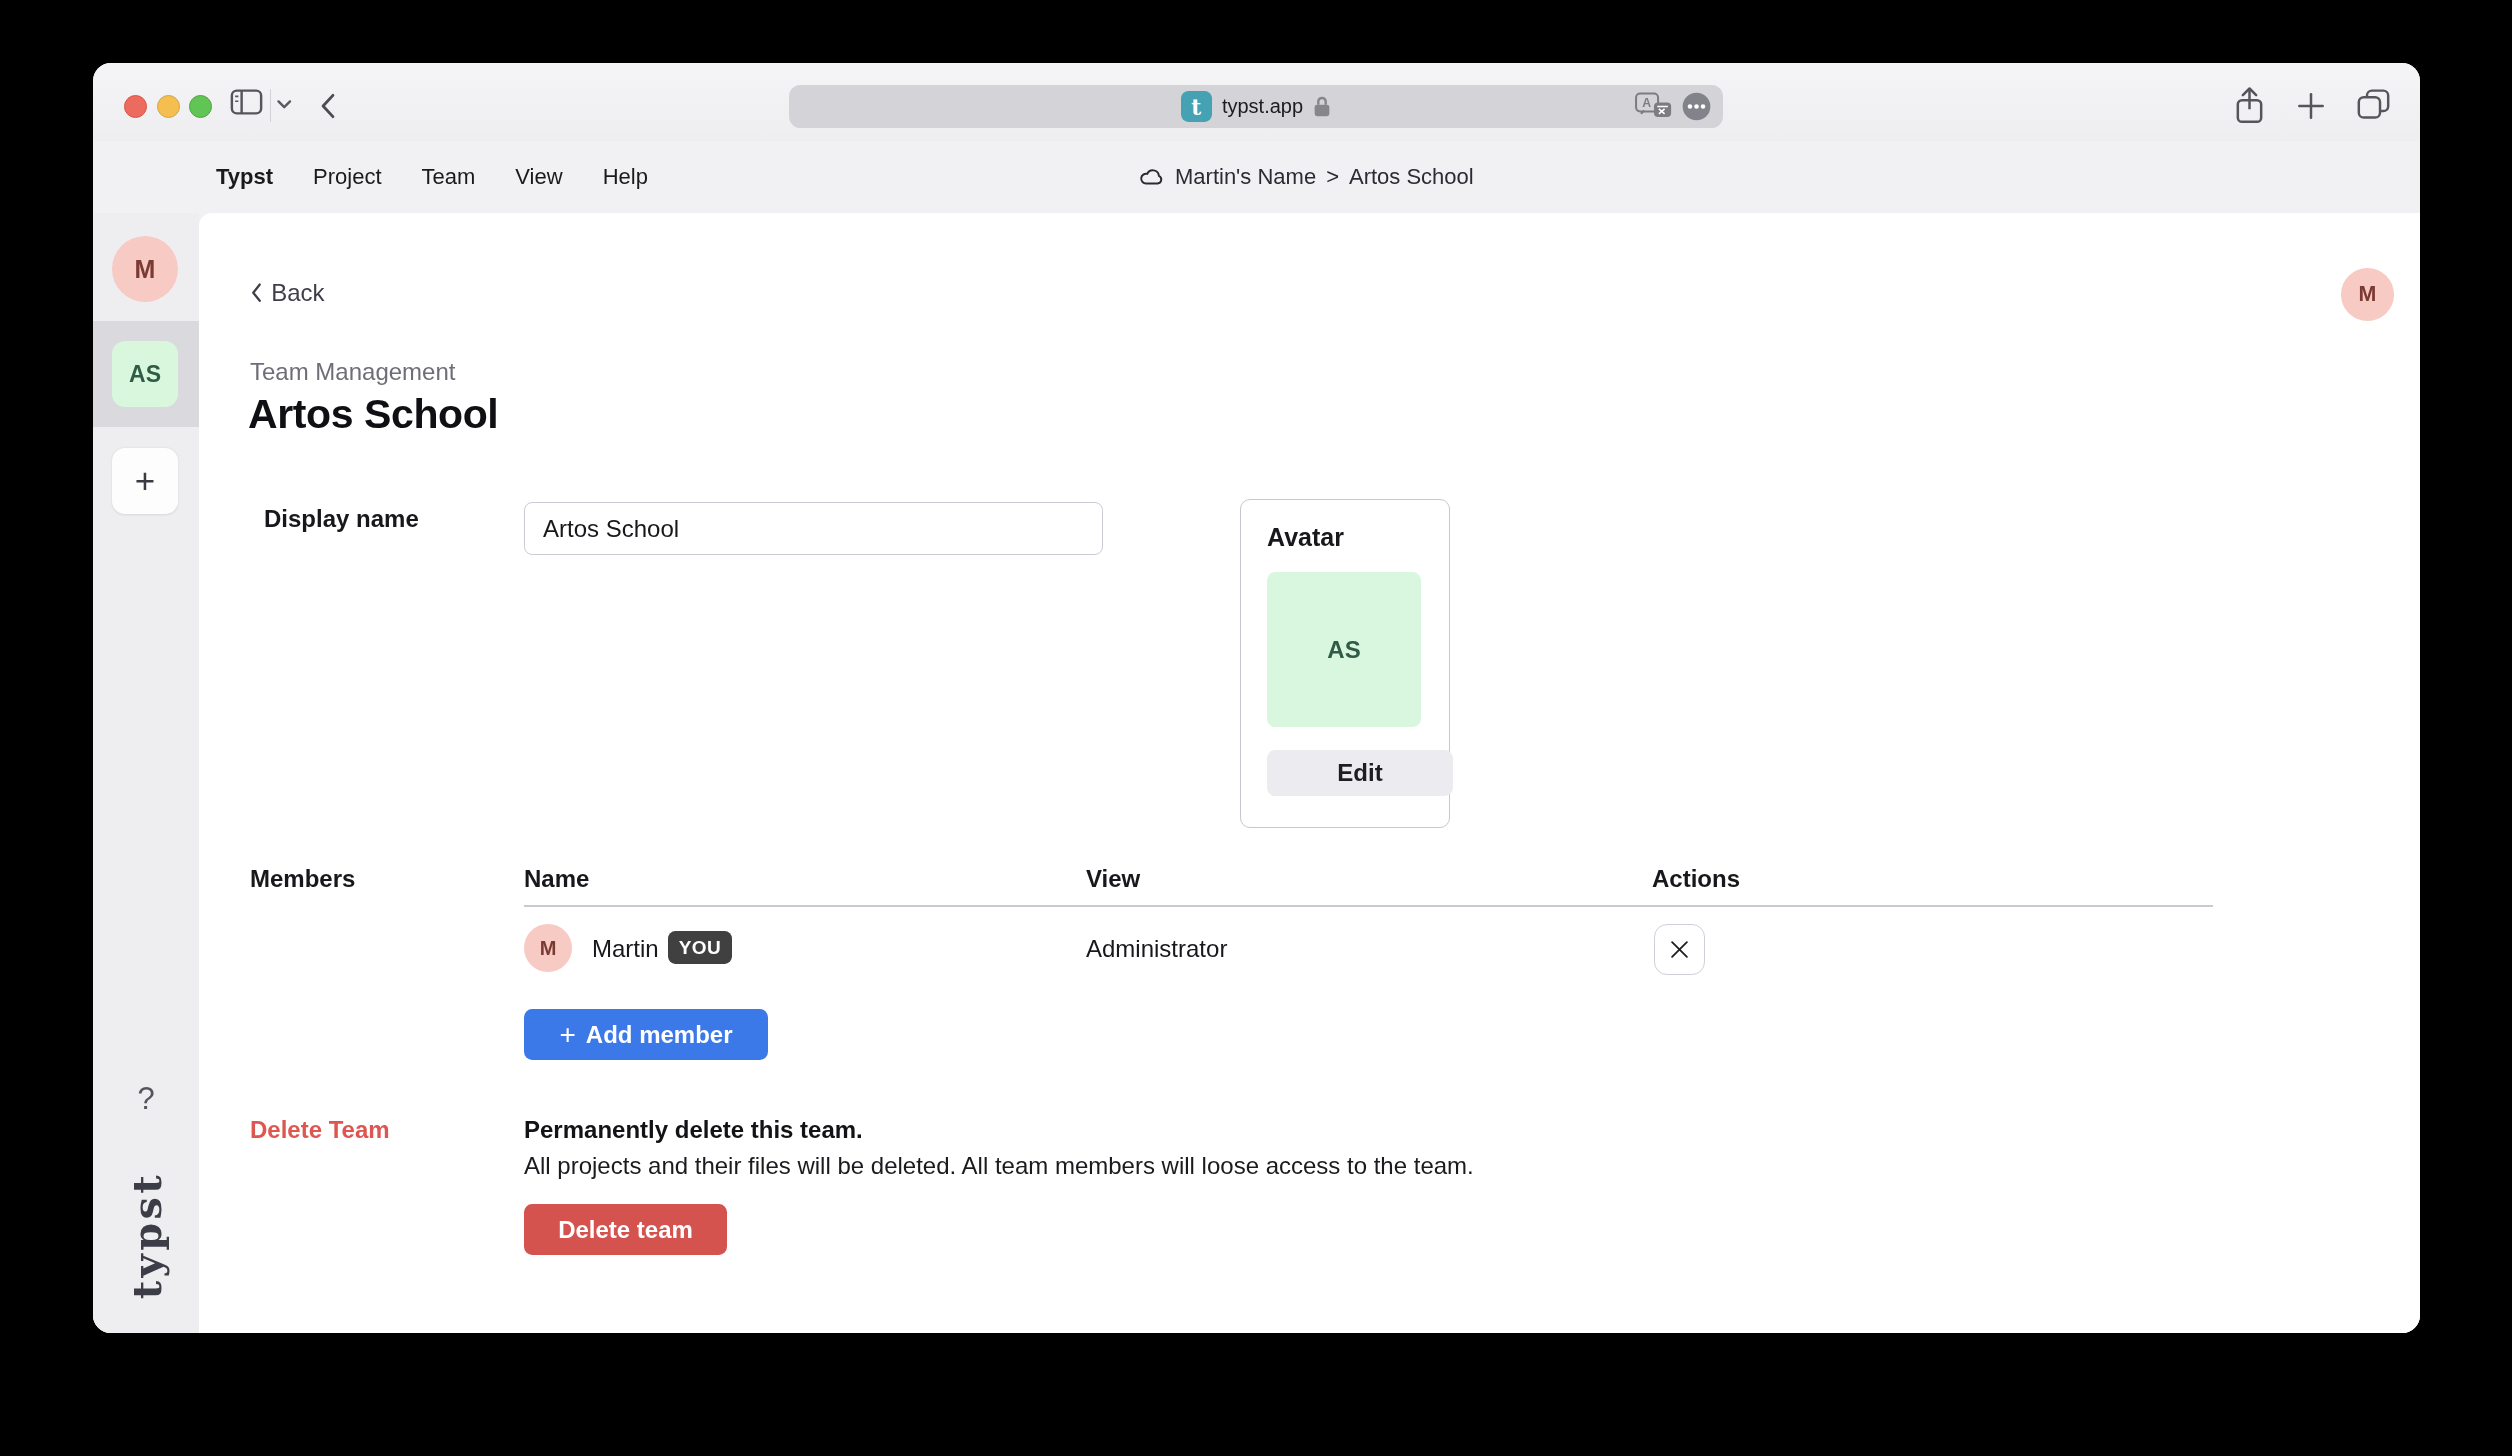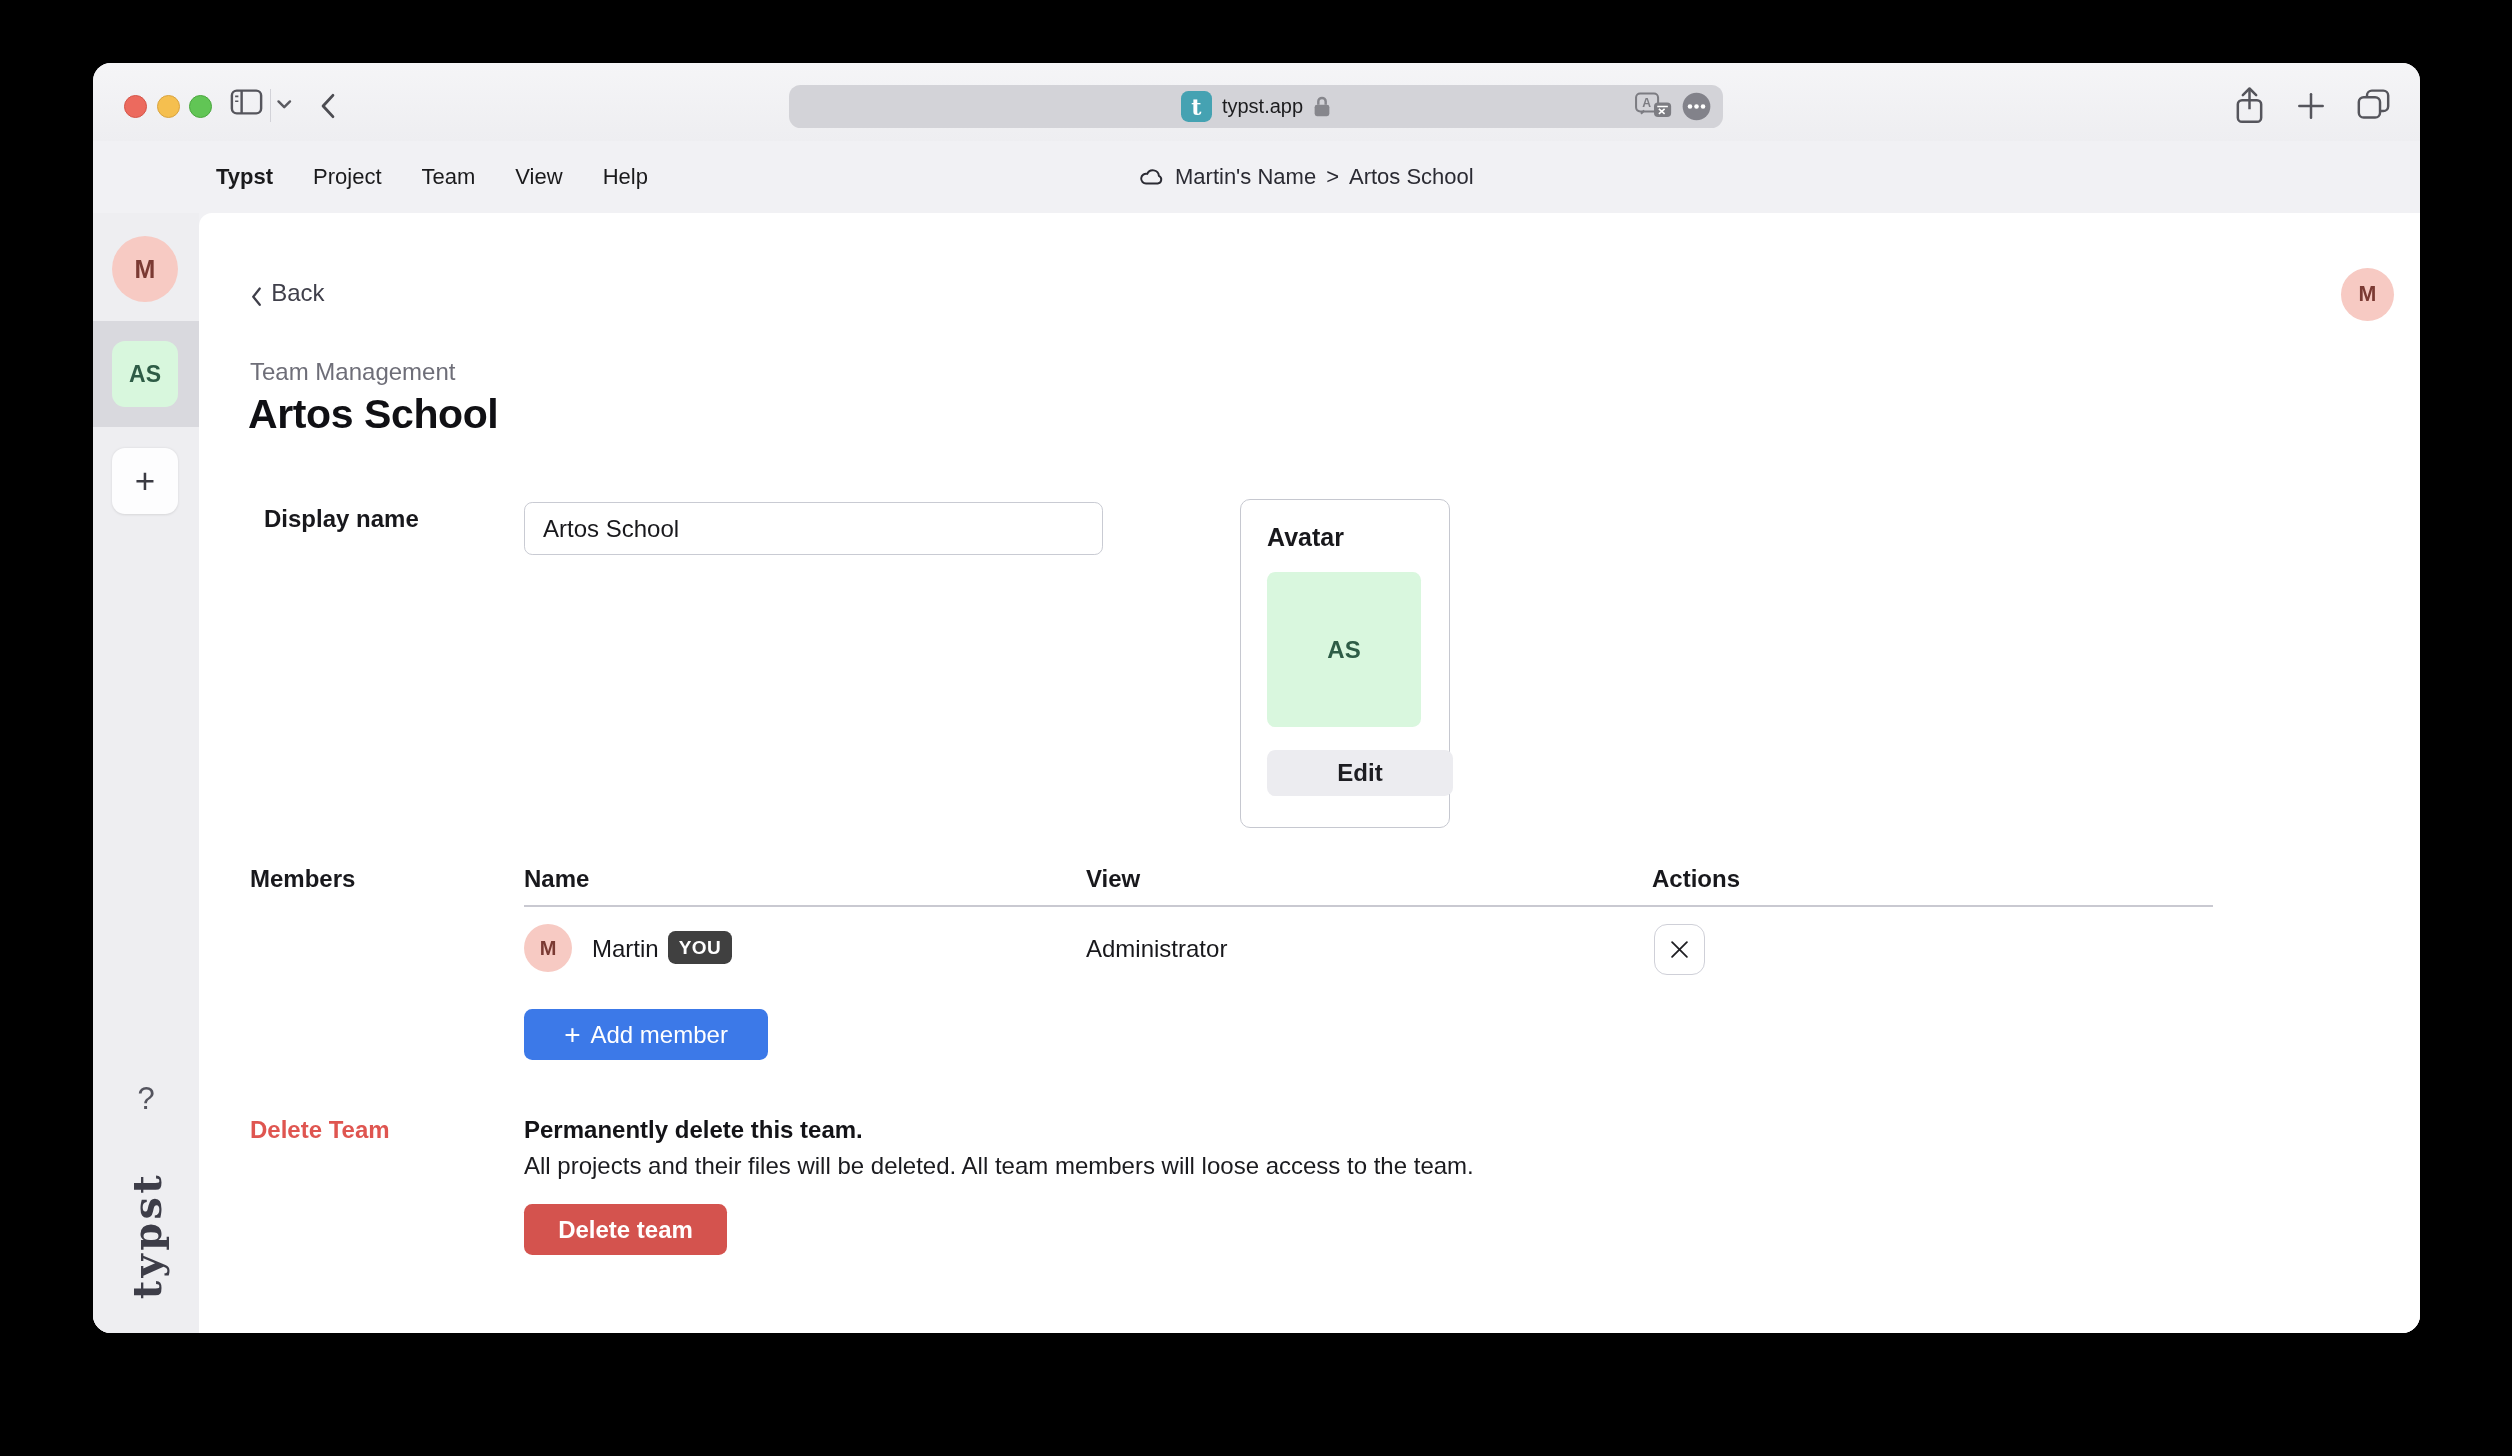--- a/index.html
+++ b/index.html
@@ -47,21 +47,21 @@
           background:#fdfdfe;box-shadow:0 0.8px 2.5px rgba(0,0,0,.10);color:#3a3a42;font-size:35px;
           font-weight:400;display:flex;align-items:center;justify-content:center;}
   .sb-help{position:absolute;left:0;top:868px;width:106px;text-align:center;
            font-size:31px;color:#54545e;}
   .sb-logo{position:absolute;bottom:35px;left:50%;transform:translateX(-50%) rotate(180deg);
            writing-mode:vertical-rl;font-family:"DejaVu Serif",serif;font-weight:700;
            font-size:40px;letter-spacing:3.3px;color:#3d3d48;}
 
   .content{position:relative;flex:1;background:#fff;border-top-left-radius:13px;color:#18181c;}
 
-  .back{position:absolute;left:51px;top:66px;display:flex;align-items:flex-end;gap:8.2px;
+  .back{position:absolute;left:51px;top:66px;display:flex;align-items:center;gap:8.2px;
         font-size:24px;color:#3f3f4a;}
   .user-avatar{position:absolute;left:2142px;top:55px;width:53px;height:53px;border-radius:50%;
                background:#f7cac3;color:#7b3a33;font-weight:700;font-size:21.4px;
                display:flex;align-items:center;justify-content:center;}
   .section-label{position:absolute;left:51px;top:145px;font-size:24px;color:#6e6e78;}
   .page-title{position:absolute;left:49px;top:178px;font-size:41px;font-weight:700;color:#101014;
               letter-spacing:-0.4px;}
 
   .field-label{position:absolute;left:65px;top:292px;font-size:24px;font-weight:700;}
   .name-input{position:absolute;left:325px;top:289px;width:579px;height:53px;box-sizing:border-box;
@@ -92,21 +92,21 @@
              display:flex;align-items:center;justify-content:center;}
   .row-role{position:absolute;left:887px;top:722px;font-size:24px;}
   .remove-btn{position:absolute;left:1455px;top:711px;width:51px;height:51px;box-sizing:border-box;
               border:1.6px solid #cfd0d8;border-radius:13px;background:#fff;cursor:pointer;
               display:flex;align-items:center;justify-content:center;}
 
   .add-btn{position:absolute;left:325px;top:796px;width:244px;height:51px;border-radius:8.2px;
            background:#3c79e8;color:#fff;border:none;cursor:pointer;
            display:flex;align-items:center;justify-content:center;gap:10px;}
   .add-btn .plus{font-size:28px;font-weight:400;line-height:1;}
-  .add-btn .lbl{font-size:24px;font-weight:400;}
+  .add-btn .lbl{font-size:24px;font-weight:700;}
 
   .delete-label{position:absolute;left:51px;top:903px;font-size:24px;font-weight:700;color:#df5550;}
   .warn-title{position:absolute;left:325px;top:903px;font-size:24px;font-weight:700;color:#131317;}
   .warn-body{position:absolute;left:325px;top:939px;font-size:24px;color:#1b1b1f;}
   .delete-btn{position:absolute;left:325px;top:991px;width:203px;height:51px;border-radius:8.2px;
               background:#d4534e;color:#fff;border:none;cursor:pointer;font-size:24px;font-weight:700;
               display:flex;align-items:center;justify-content:center;}
 </style>
 </head>
 <body>

